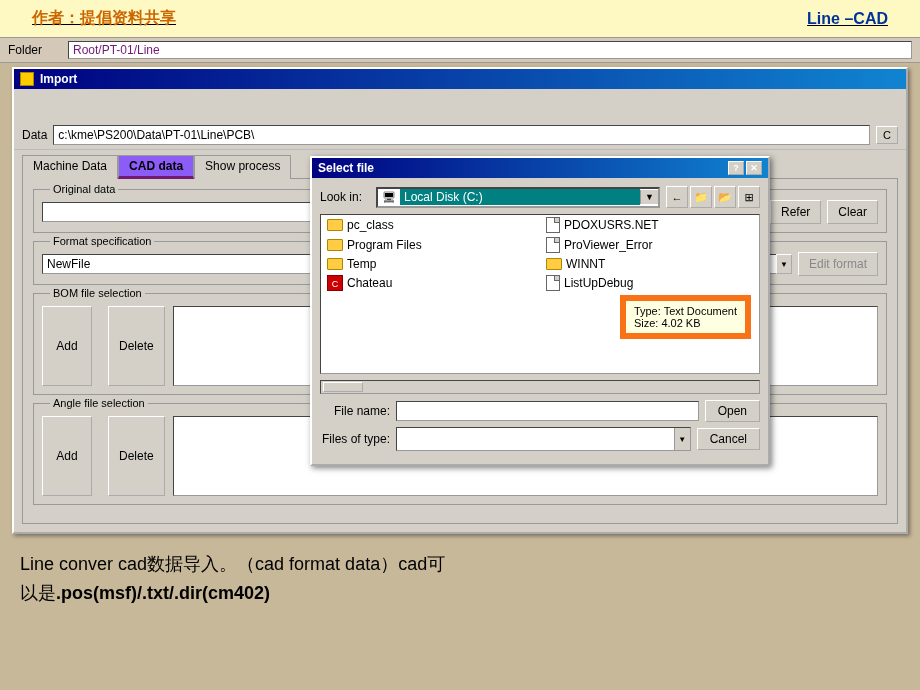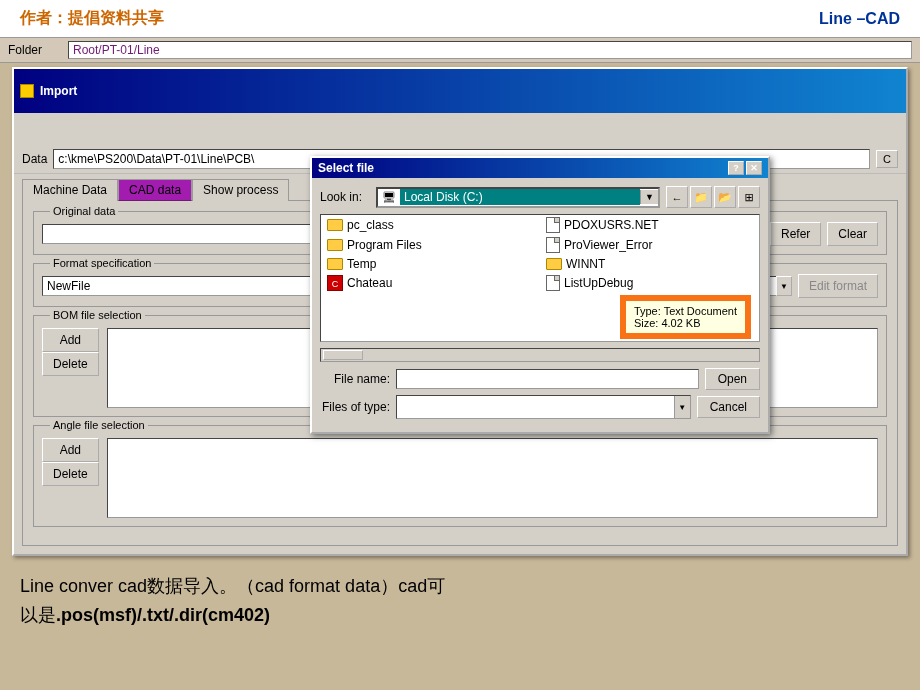--- a/index.html
+++ b/index.html
@@ -11,22 +11,23 @@
       font-size: 12px;
       overflow: hidden;
       position: relative;
     }
 
     
     .top-bar {
       display: flex;
       justify-content: space-between;
       align-items: center;
-      padding: 8px 20px;
-      background-color: #ffffff;
+      padding: 8px 32px;
+      background-color: #fef9c3;
+      text-decoration: underline;
     }
     .top-left-title {
       color: #cc6600;
       font-size: 16px;
       font-weight: bold;
     }
     .top-right-title {
       color: #003399;
       font-size: 16px;
       font-weight: bold;
@@ -58,21 +59,21 @@
     .import-dialog {
       margin: 4px 12px;
       background: #d4d0c8;
       border: 2px outset #ffffff;
       box-shadow: 2px 2px 4px rgba(0,0,0,0.4);
       position: relative;
     }
     .dialog-titlebar {
       background: linear-gradient(to right, #000080, #1084d0);
       color: white;
-      padding: 15px 6px;
+      padding: 3px 6px;
       font-weight: bold;
       font-size: 12px;
       display: flex;
       align-items: center;
       gap: 6px;
     }
     .dialog-icon {
       width: 14px;
       height: 14px;
       background: #ffcc00;
@@ -117,23 +118,23 @@
       padding: 3px 10px;
       border: 1px solid #999;
       border-bottom: none;
       background: #d4d0c8;
       cursor: pointer;
       font-size: 12px;
       position: relative;
       top: 1px;
     }
     .tab.active {
-      background: #a21caf;
-      border-bottom: 1px solid #701a75;
-      font-weight: normal;
+      background: #8b5cf6;
+      border-bottom: 3px solid #701a75;
+      font-weight: bold;
       z-index: 2;
     }
 
     
     .tab-content {
       border: 1px solid #999;
       background: #d4d0c8;
       padding: 10px;
       margin: 0 8px 8px 8px;
     }
@@ -214,22 +215,22 @@
       margin-top: 2px;
     }
     .list-box {
       flex: 1;
       border: 1px inset #999;
       background: white;
       min-height: 80px;
     }
     .btn-col {
       display: flex;
-      flex-direction: column;
-      gap: 0;
+      flex-direction: row;
+      gap: 16px;
     }
 
     
     .select-file-dialog {
       position: absolute;
       top: 156px;
       left: 310px;
       width: 460px;
       background: #d4d0c8;
       border: 2px outset #ffffff;
@@ -310,21 +311,21 @@
       align-items: center;
       justify-content: center;
       font-size: 11px;
       cursor: pointer;
     }
 
     
     .file-list-area {
       border: 1px inset #999;
       background: white;
-      height: 128px;
+      height: 160px;
       overflow-y: auto;
       margin-bottom: 6px;
       display: grid;
       grid-template-columns: 1fr 1fr;
       align-content: start;
       position: relative;
     }
     .file-item {
       display: flex;
       align-items: center;

